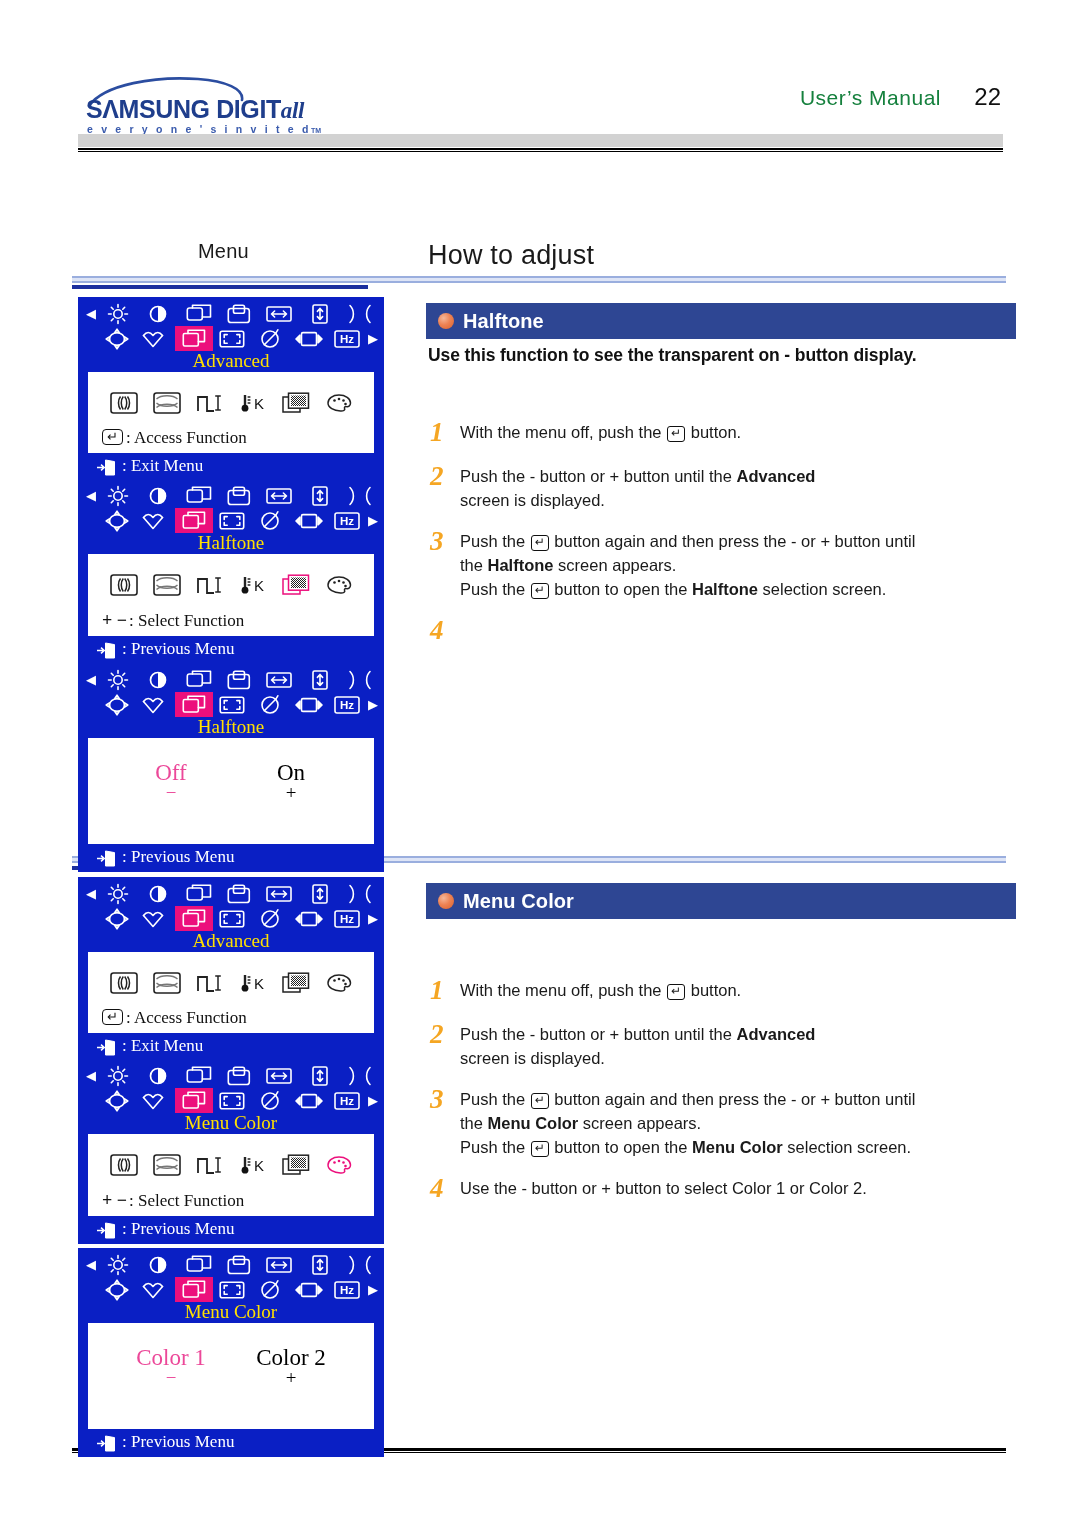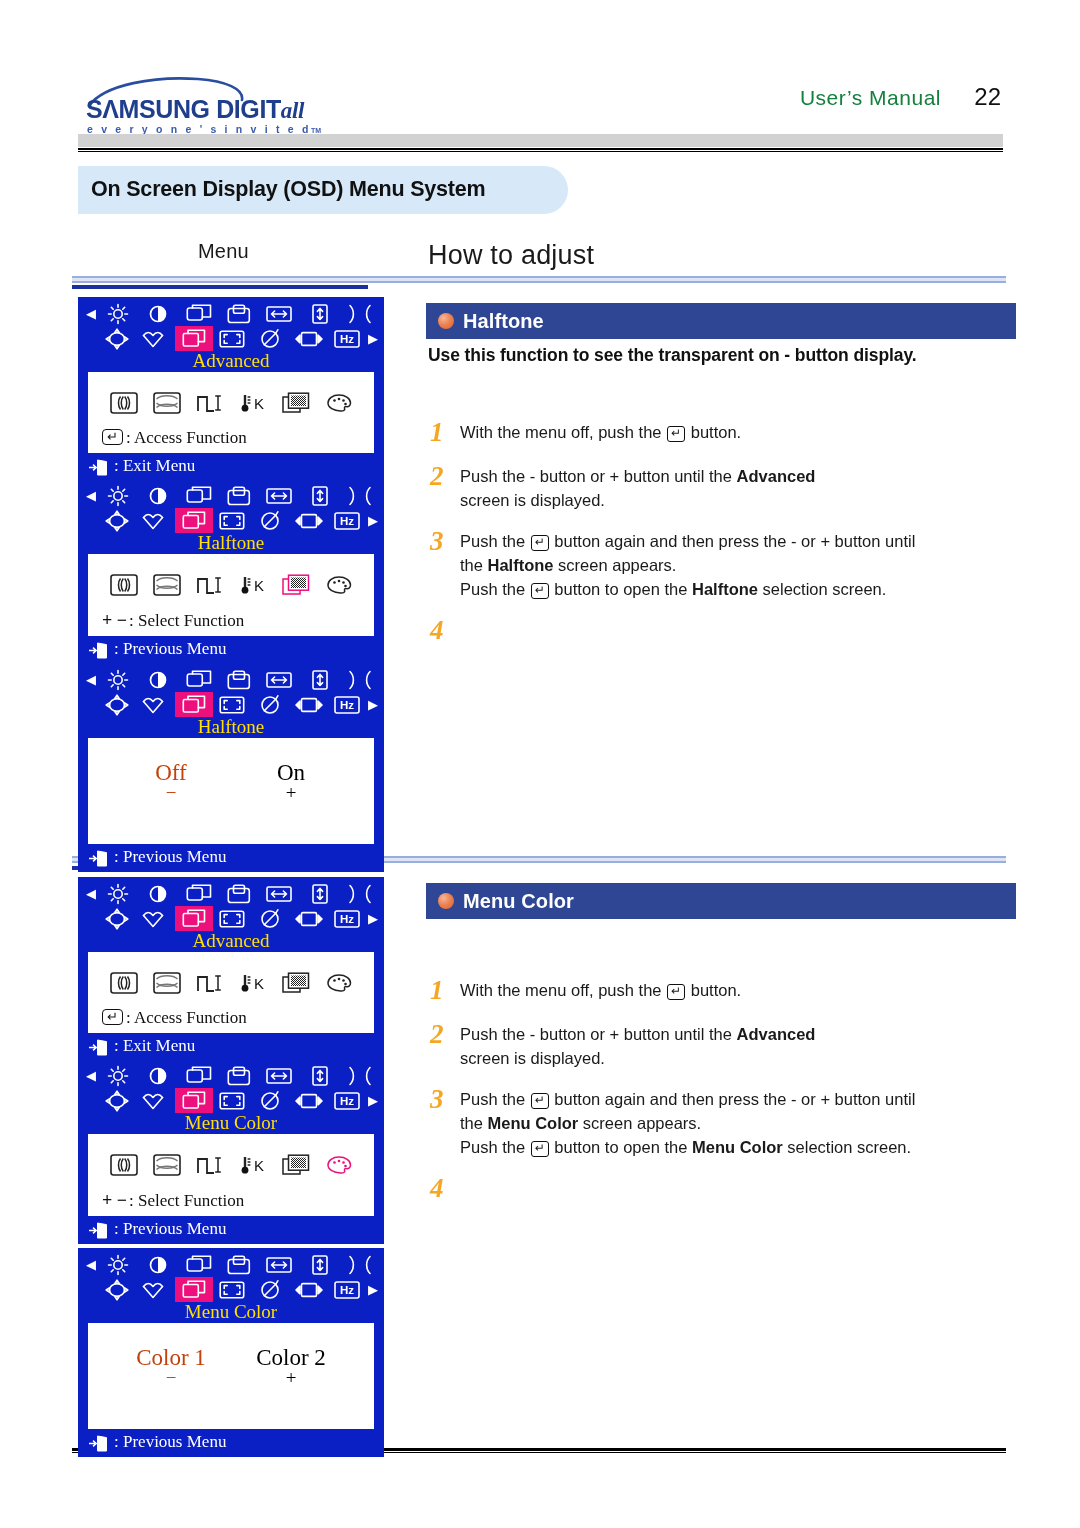--- a/index.html
+++ b/index.html
@@ -223,42 +223,42 @@
   .osd-hint .plusminus {
     font-family: "Liberation Serif", serif;
     font-weight: bold;
     font-size: 18px;
     margin-right: 2px;
   }
   .osd-footer {
     font-family: "Liberation Serif", serif;
     font-size: 17px;
     color: #ffffff;
-    padding: 1px 0 4px 10px;
+    padding: 1px 0 4px 18px;
     display: flex;
     align-items: center;
     white-space: nowrap;
     height: 23px;
   }
   .osd-options {
     display: flex;
     height: 84px;
     align-items: flex-start;
     justify-content: center;
     padding-top: 22px;
   }
   .osd-opt {
     font-family: "Liberation Serif", serif;
     font-size: 23px;
     text-align: center;
     line-height: 25px;
     width: 120px;
   }
   .osd-opt .sign { font-size: 19px; display:block; line-height: 16px;}
-  .osd-opt.off { color: #c2410c; }
+  .osd-opt.off { color: #ec4899; }
   .osd-opt.on  { color: #000000; }
 
   
   .keybox {
     display: inline-block;
     border: 1.6px solid #111;
     border-radius: 4px;
     padding: 0px 4px 1px 4px;
     font-size: 13px;
     line-height: 13px;
@@ -361,23 +361,20 @@
       </svg>
       <div class="logo-samsung"><span>SΛMSUNG DIGIT</span><span class="all">all</span></div>
       <div class="logo-tag"><span>e v e r y o n e ' s   i n v i t e d</span><span class="logo-tm">TM</span></div>
     </div>
     <div class="usermanual">User’s Manual</div>
     <div class="pagenum">22</div>
     <div class="header-grayband"></div>
     <div class="header-rule"></div>
   </div>
 
-  <div class="title-band">
-    <div class="title-band-text">On Screen Display (OSD) Menu System</div>
-  </div>
 
   <div class="col-menu-head">Menu</div>
   <div class="col-adjust-head">How to adjust</div>
 
   <div class="lrule" style="top:276px">
       <i class="a"></i>
       <i class="b"></i>
       <i class="c"></i>
     </div>
   <div class="darkrule" style="left:72px; top:285px; width:296px;"></div>
@@ -1451,17 +1448,18 @@
         <div class="step" style="margin-bottom:14px;">
           <span class="step-num">2</span>
           <span class="step-body">Push the - button or  + button until the <b>Advanced</b><br>screen is displayed.</span>
         </div>
         <div class="step" style="margin-bottom:14px;">
           <span class="step-num">3</span>
           <span class="step-body">Push the <span class="inlinekey">↵</span> button again and then press the - or + button until<br>the <b>Menu Color</b> screen appears.<br>Push the <span class="inlinekey">↵</span> button to open the <b>Menu Color</b> selection screen.</span>
         </div>
         <div class="step" style="margin-bottom:14px;">
           <span class="step-num">4</span>
+          <span class="step-body">Use the - button or + button to select Color 1 or Color 2.</span>
         </div>
       </div>
     </div>
 
 </div>
 
 </body></html>

